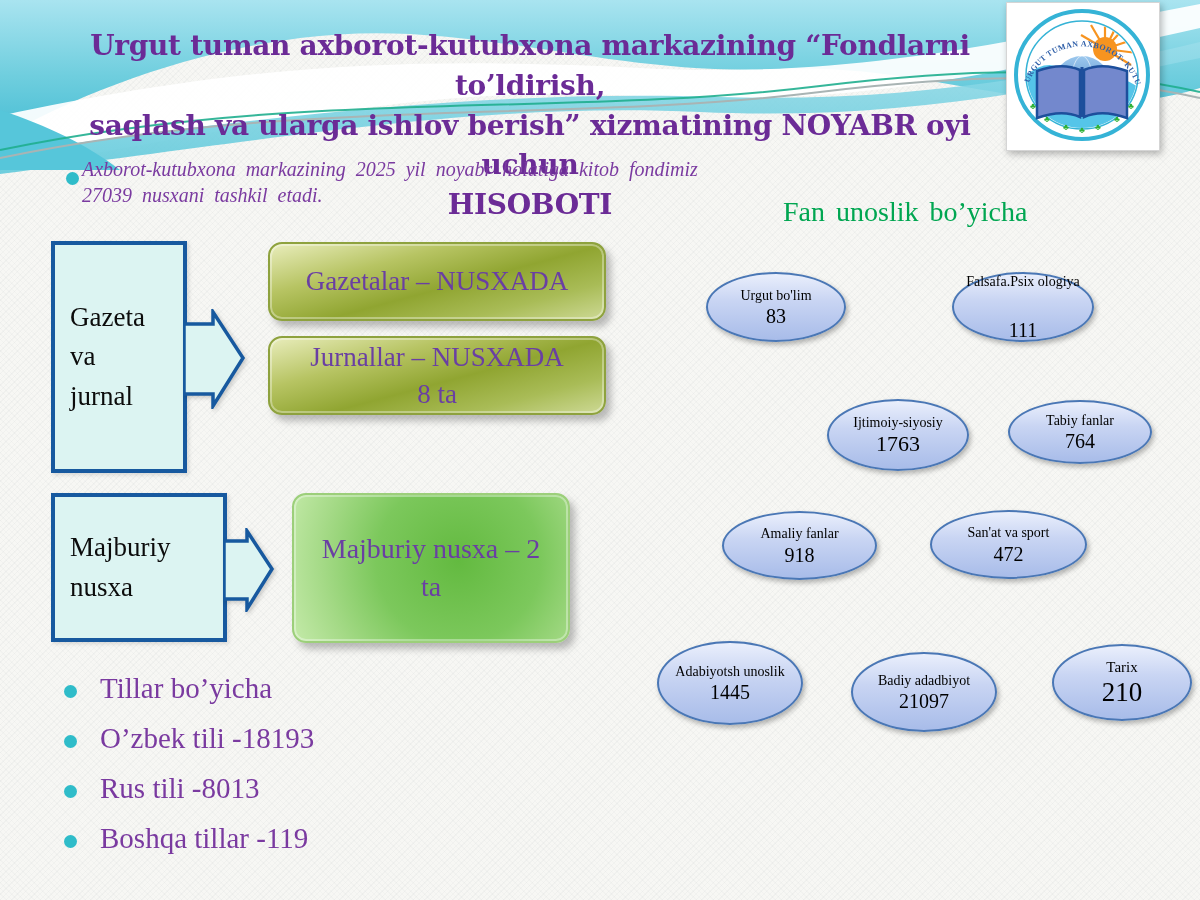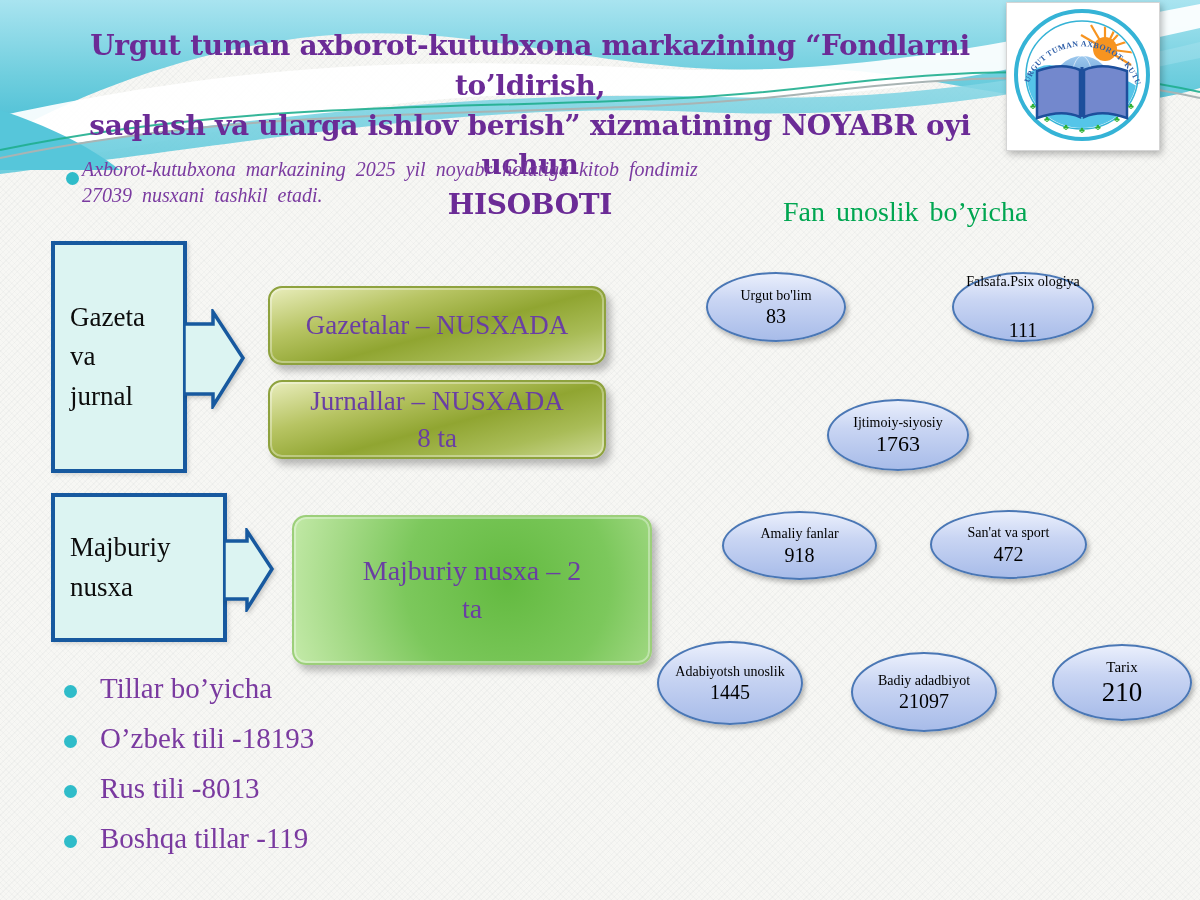--- a/index.html
+++ b/index.html
@@ -39,30 +39,29 @@
   .src-box.b2{left:51px;top:493px;width:176px;height:149px;}
   .flow-arrow{position:absolute;z-index:4;filter:drop-shadow(2px 2px 2px rgba(0,0,0,.18));}
   .flow-arrow.a1{left:183px;top:309px;}
   .flow-arrow.a2{left:223px;top:528px;}
   
   .card{
     position:absolute;border-radius:14px;box-sizing:border-box;z-index:3;
     display:flex;flex-direction:column;justify-content:center;text-align:center;
     color:#6a3fa3;font-size:27px;line-height:1.35;
     box-shadow:5px 6px 7px rgba(110,110,110,.45), inset 0 0 0 2px rgba(255,255,255,.35);
-    margin-top:44px;
   }
   .card.olive{
     background:linear-gradient(165deg,#e9edbc 0%,#b7c463 30%,#90a531 55%,#a9bc57 78%,#cdd995 100%);
     border:2px solid #8ea23e;
   }
   .card.c1{left:268px;top:242px;width:338px;height:79px;}
   .card.c2{left:268px;top:336px;width:338px;height:79px;}
   .card.bright{
-    left:292px;top:471px;width:360px;height:150px;font-size:28px;
+    left:292px;top:493px;width:278px;height:150px;font-size:28px;
     background:radial-gradient(circle at 60% 45%,#63ba40 0%,#7cc85c 45%,#a5da87 75%,#c4eaa9 100%);
     border:2px solid #9ccf7a;
   }
   
   .ellipse{
     position:absolute;border-radius:50%;z-index:3;
     background:linear-gradient(180deg,#eaeffc 0%,#c9d5f3 40%,#a8bce9 100%);
     border:2px solid #4a77b5;box-shadow:2px 3px 5px rgba(0,0,0,.28);
     display:flex;flex-direction:column;align-items:center;justify-content:center;
     text-align:center;color:#000;box-sizing:border-box;
@@ -211,20 +210,24 @@
     <div class="val">83</div>
   </div>
   <div class="ellipse e2">
     <div class="lbl">Falsafa.Psix ologiya</div>
     <div class="val">111</div>
   </div>
   <div class="ellipse e4">
     <div class="lbl">Ijtimoiy-siyosiy</div>
     <div class="val">1763</div>
   </div>
+  <div class="ellipse e5">
+    <div class="lbl">Tabiy fanlar</div>
+    <div class="val">764</div>
+  </div>
   <div class="ellipse e6">
     <div class="lbl">Amaliy fanlar</div>
     <div class="val">918</div>
   </div>
   <div class="ellipse e7">
     <div class="lbl">San'at va sport</div>
     <div class="val">472</div>
   </div>
   <div class="ellipse e8">
     <div class="lbl">Adabiyotsh unoslik</div>

